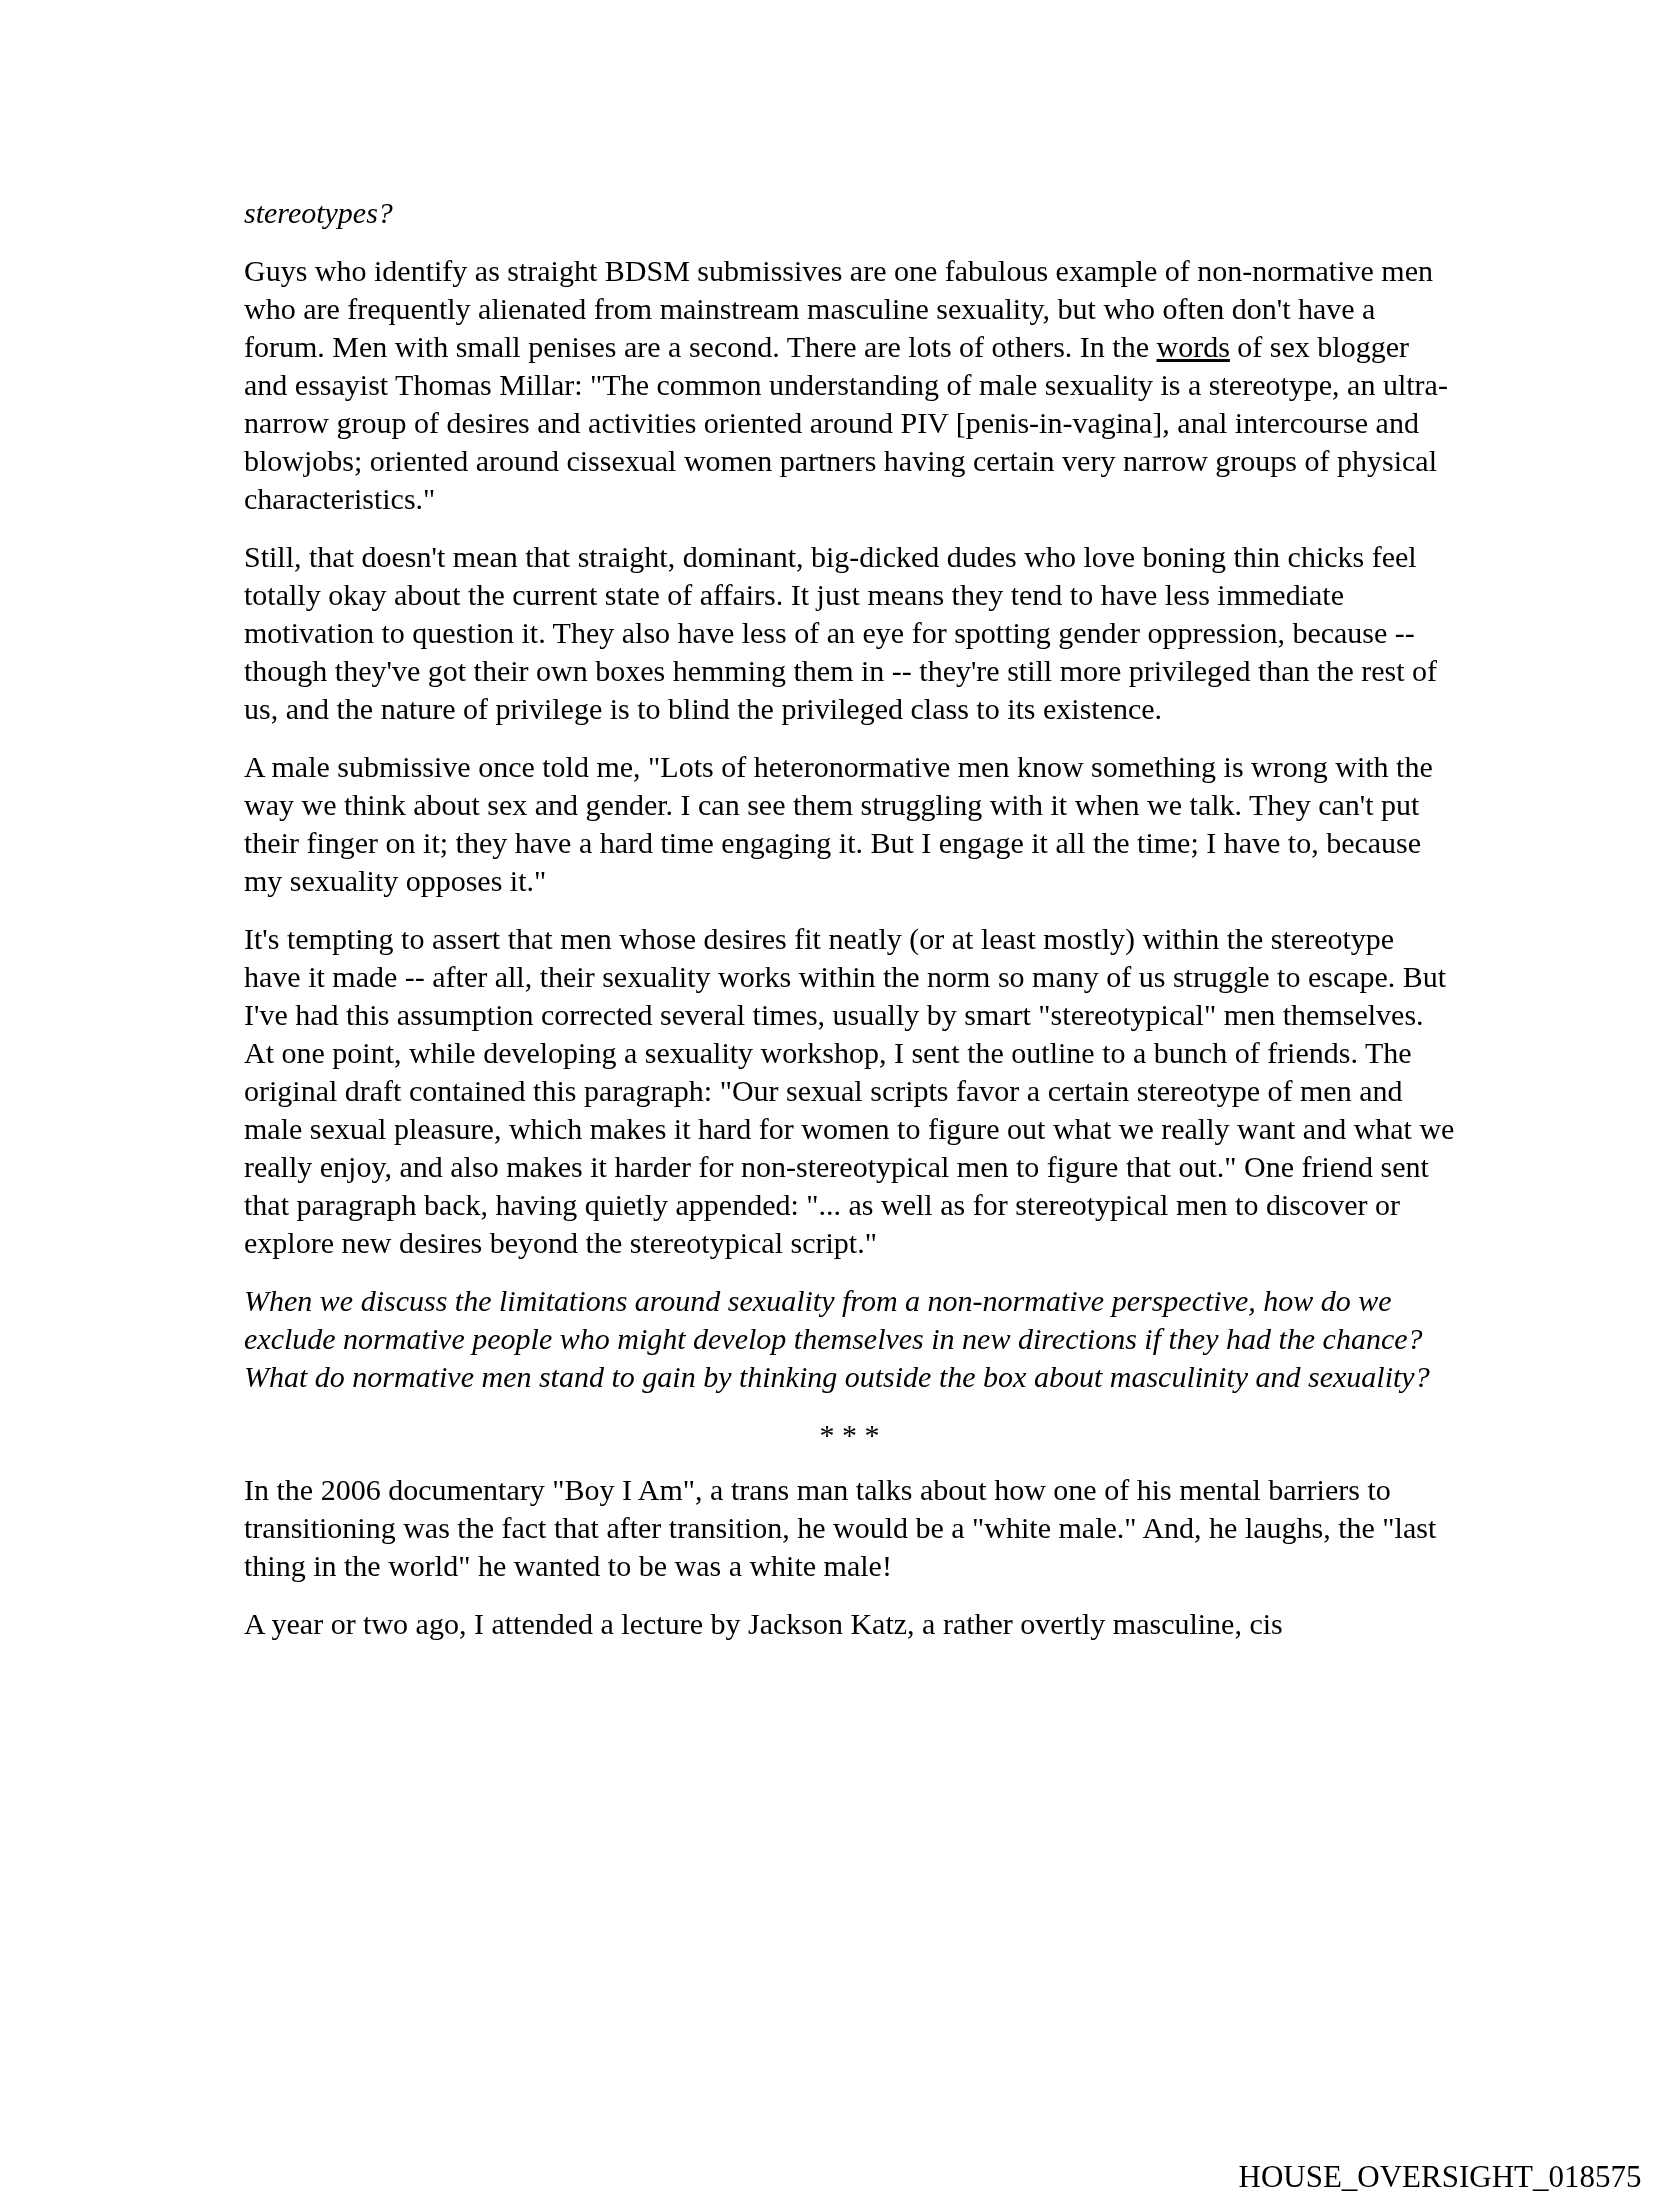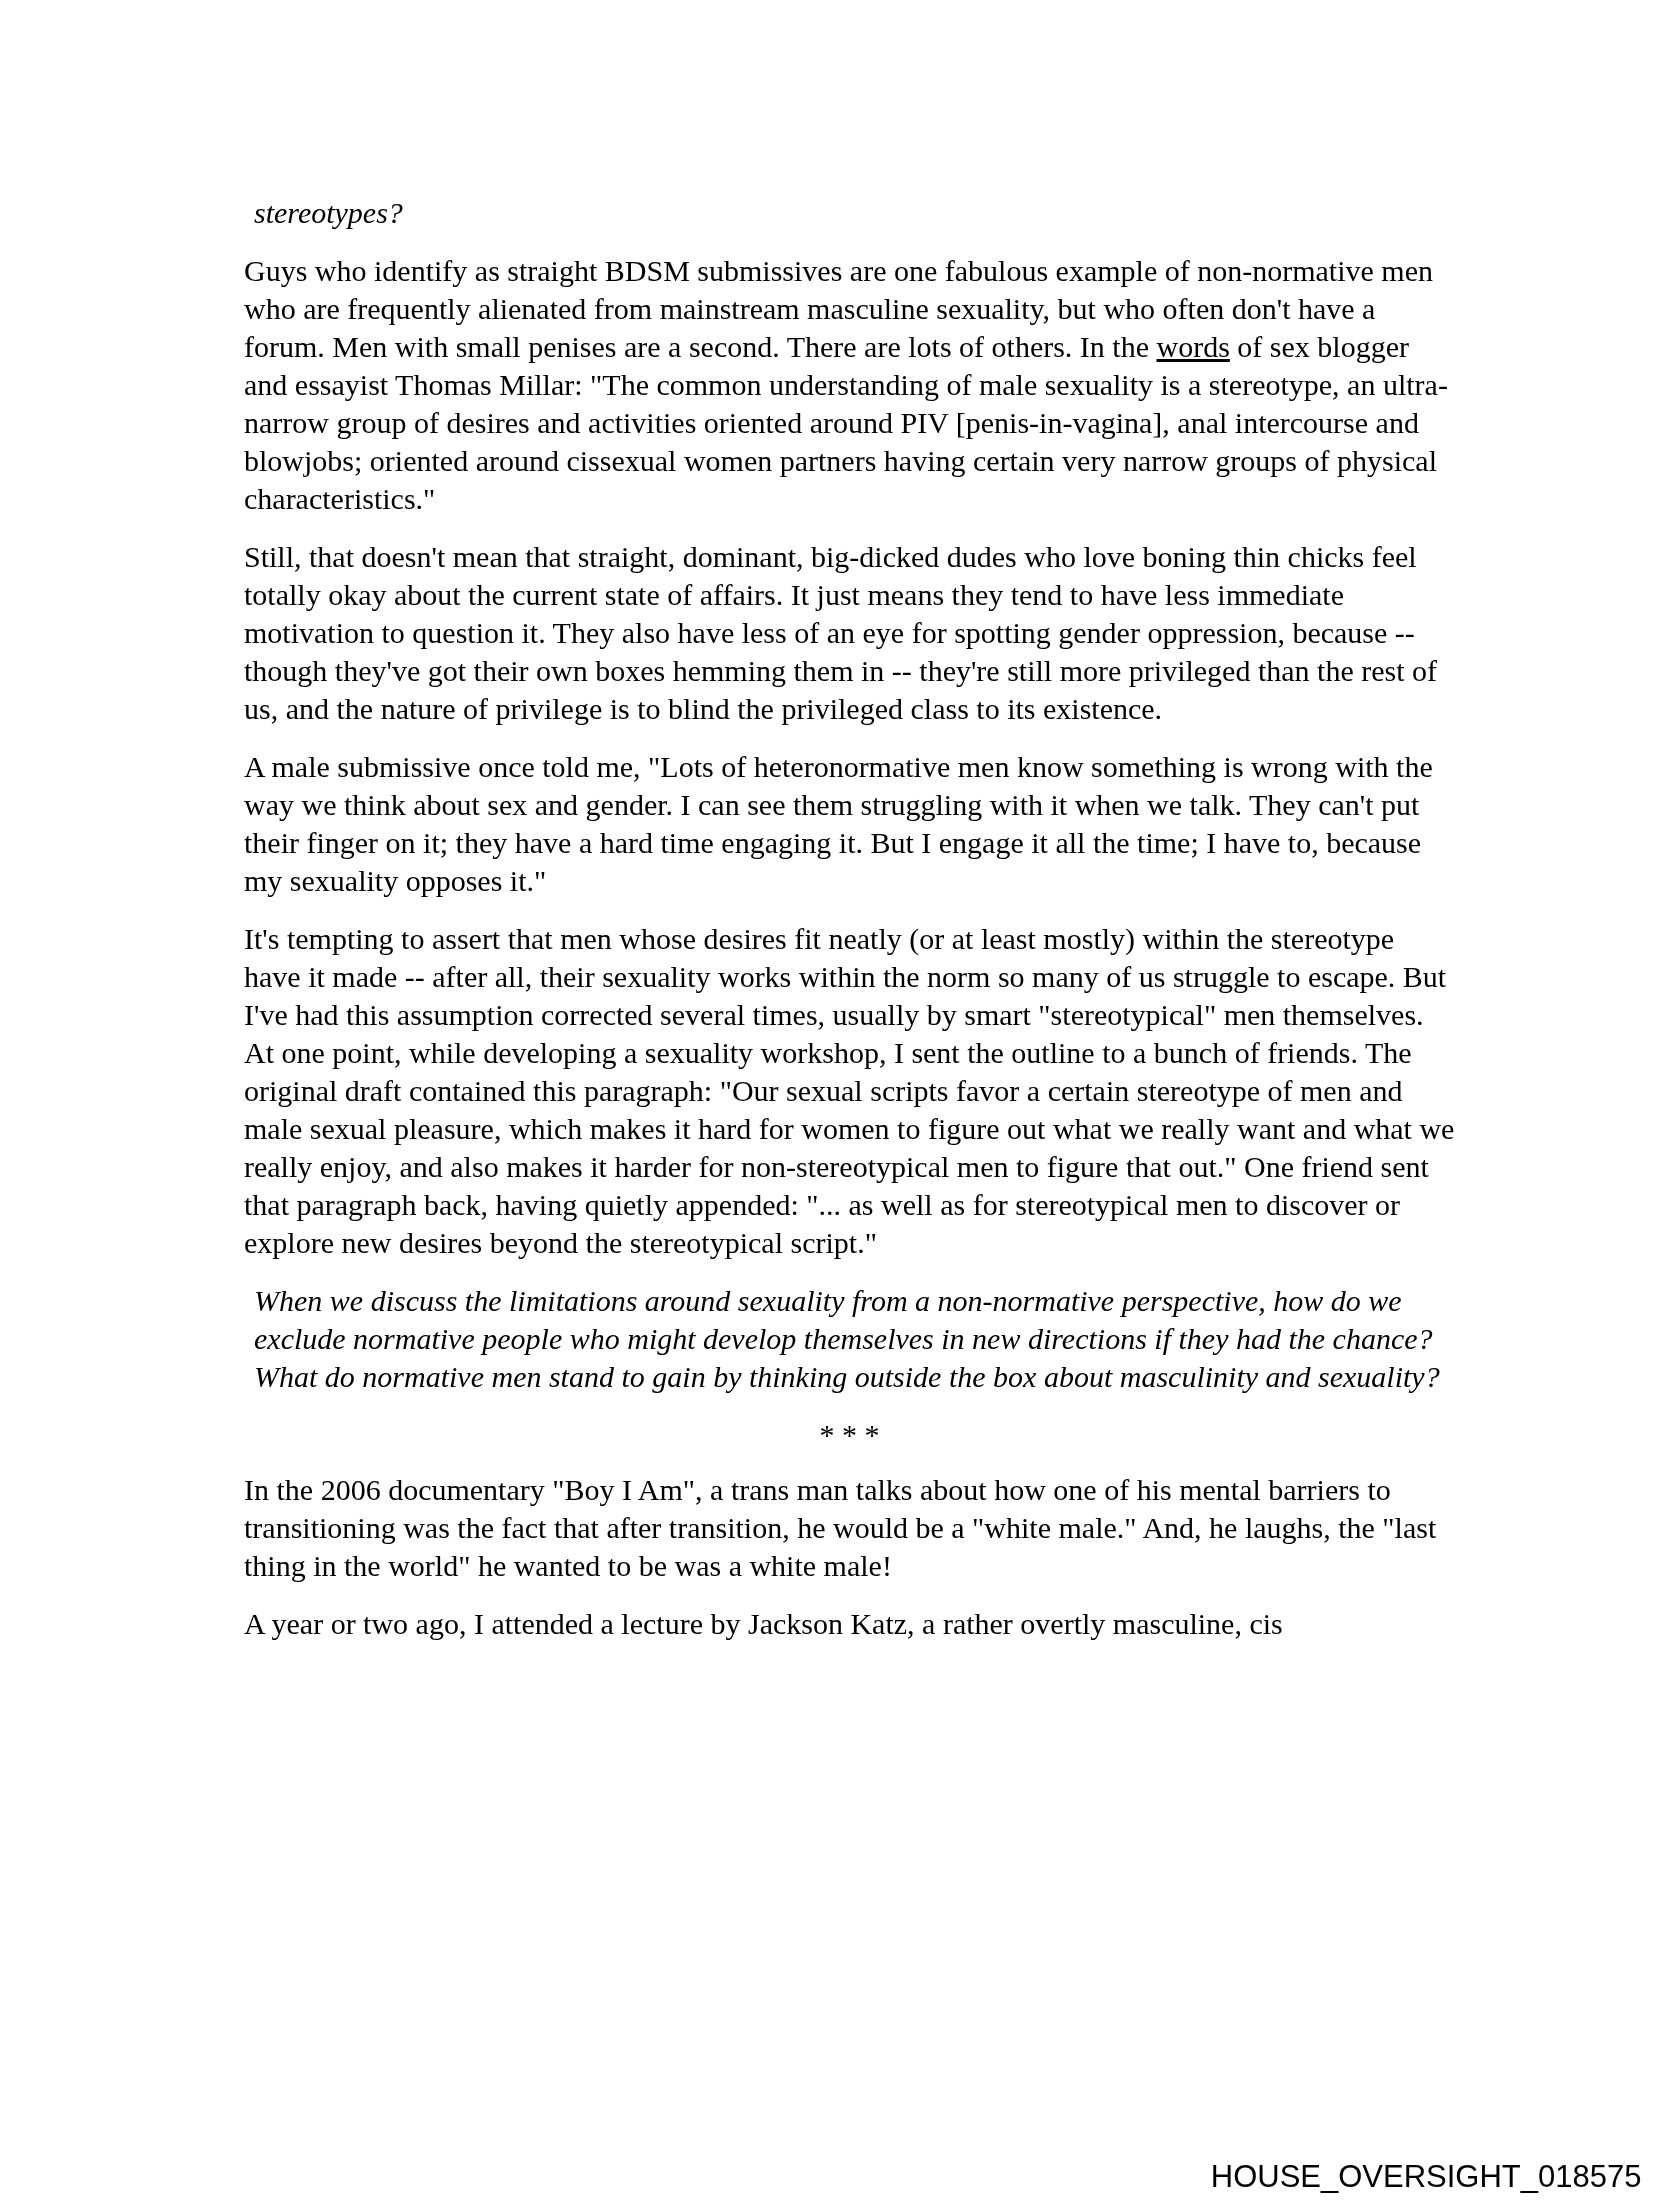--- a/index.html
+++ b/index.html
@@ -17,21 +17,21 @@
     left: 244px;
     top: 194px;
     width: 1211px;
   }
   .para {
     font-size: 30px;
     line-height: 38px;
     margin: 0 0 20px 0;
     text-align: left;
   }
-  .italic { font-style: italic; margin-left: 10px; }
+  .italic { font-style: italic; }
   .separator {
     text-align: center;
     margin-top: 17px;
     margin-bottom: 17px;
   }
   .section-heading {
     font-size: 31px;
     line-height: 38px;
     font-weight: bold;
     text-align: center;
@@ -39,21 +39,21 @@
   }
   a.doc-link {
     color: #000000;
     text-decoration: underline;
     cursor: pointer;
   }
   .bates {
     position: absolute;
     right: 27.5px;
     bottom: 11.8px;
-    font-family: Liberation Sans, sans-serif;
+    font-family: Liberation Serif, serif;
     font-size: 31px;
     line-height: 33px;
     color: #000000;
   }
 </style>
 </head>
 <body>
 
 <div class="page-content">
 

